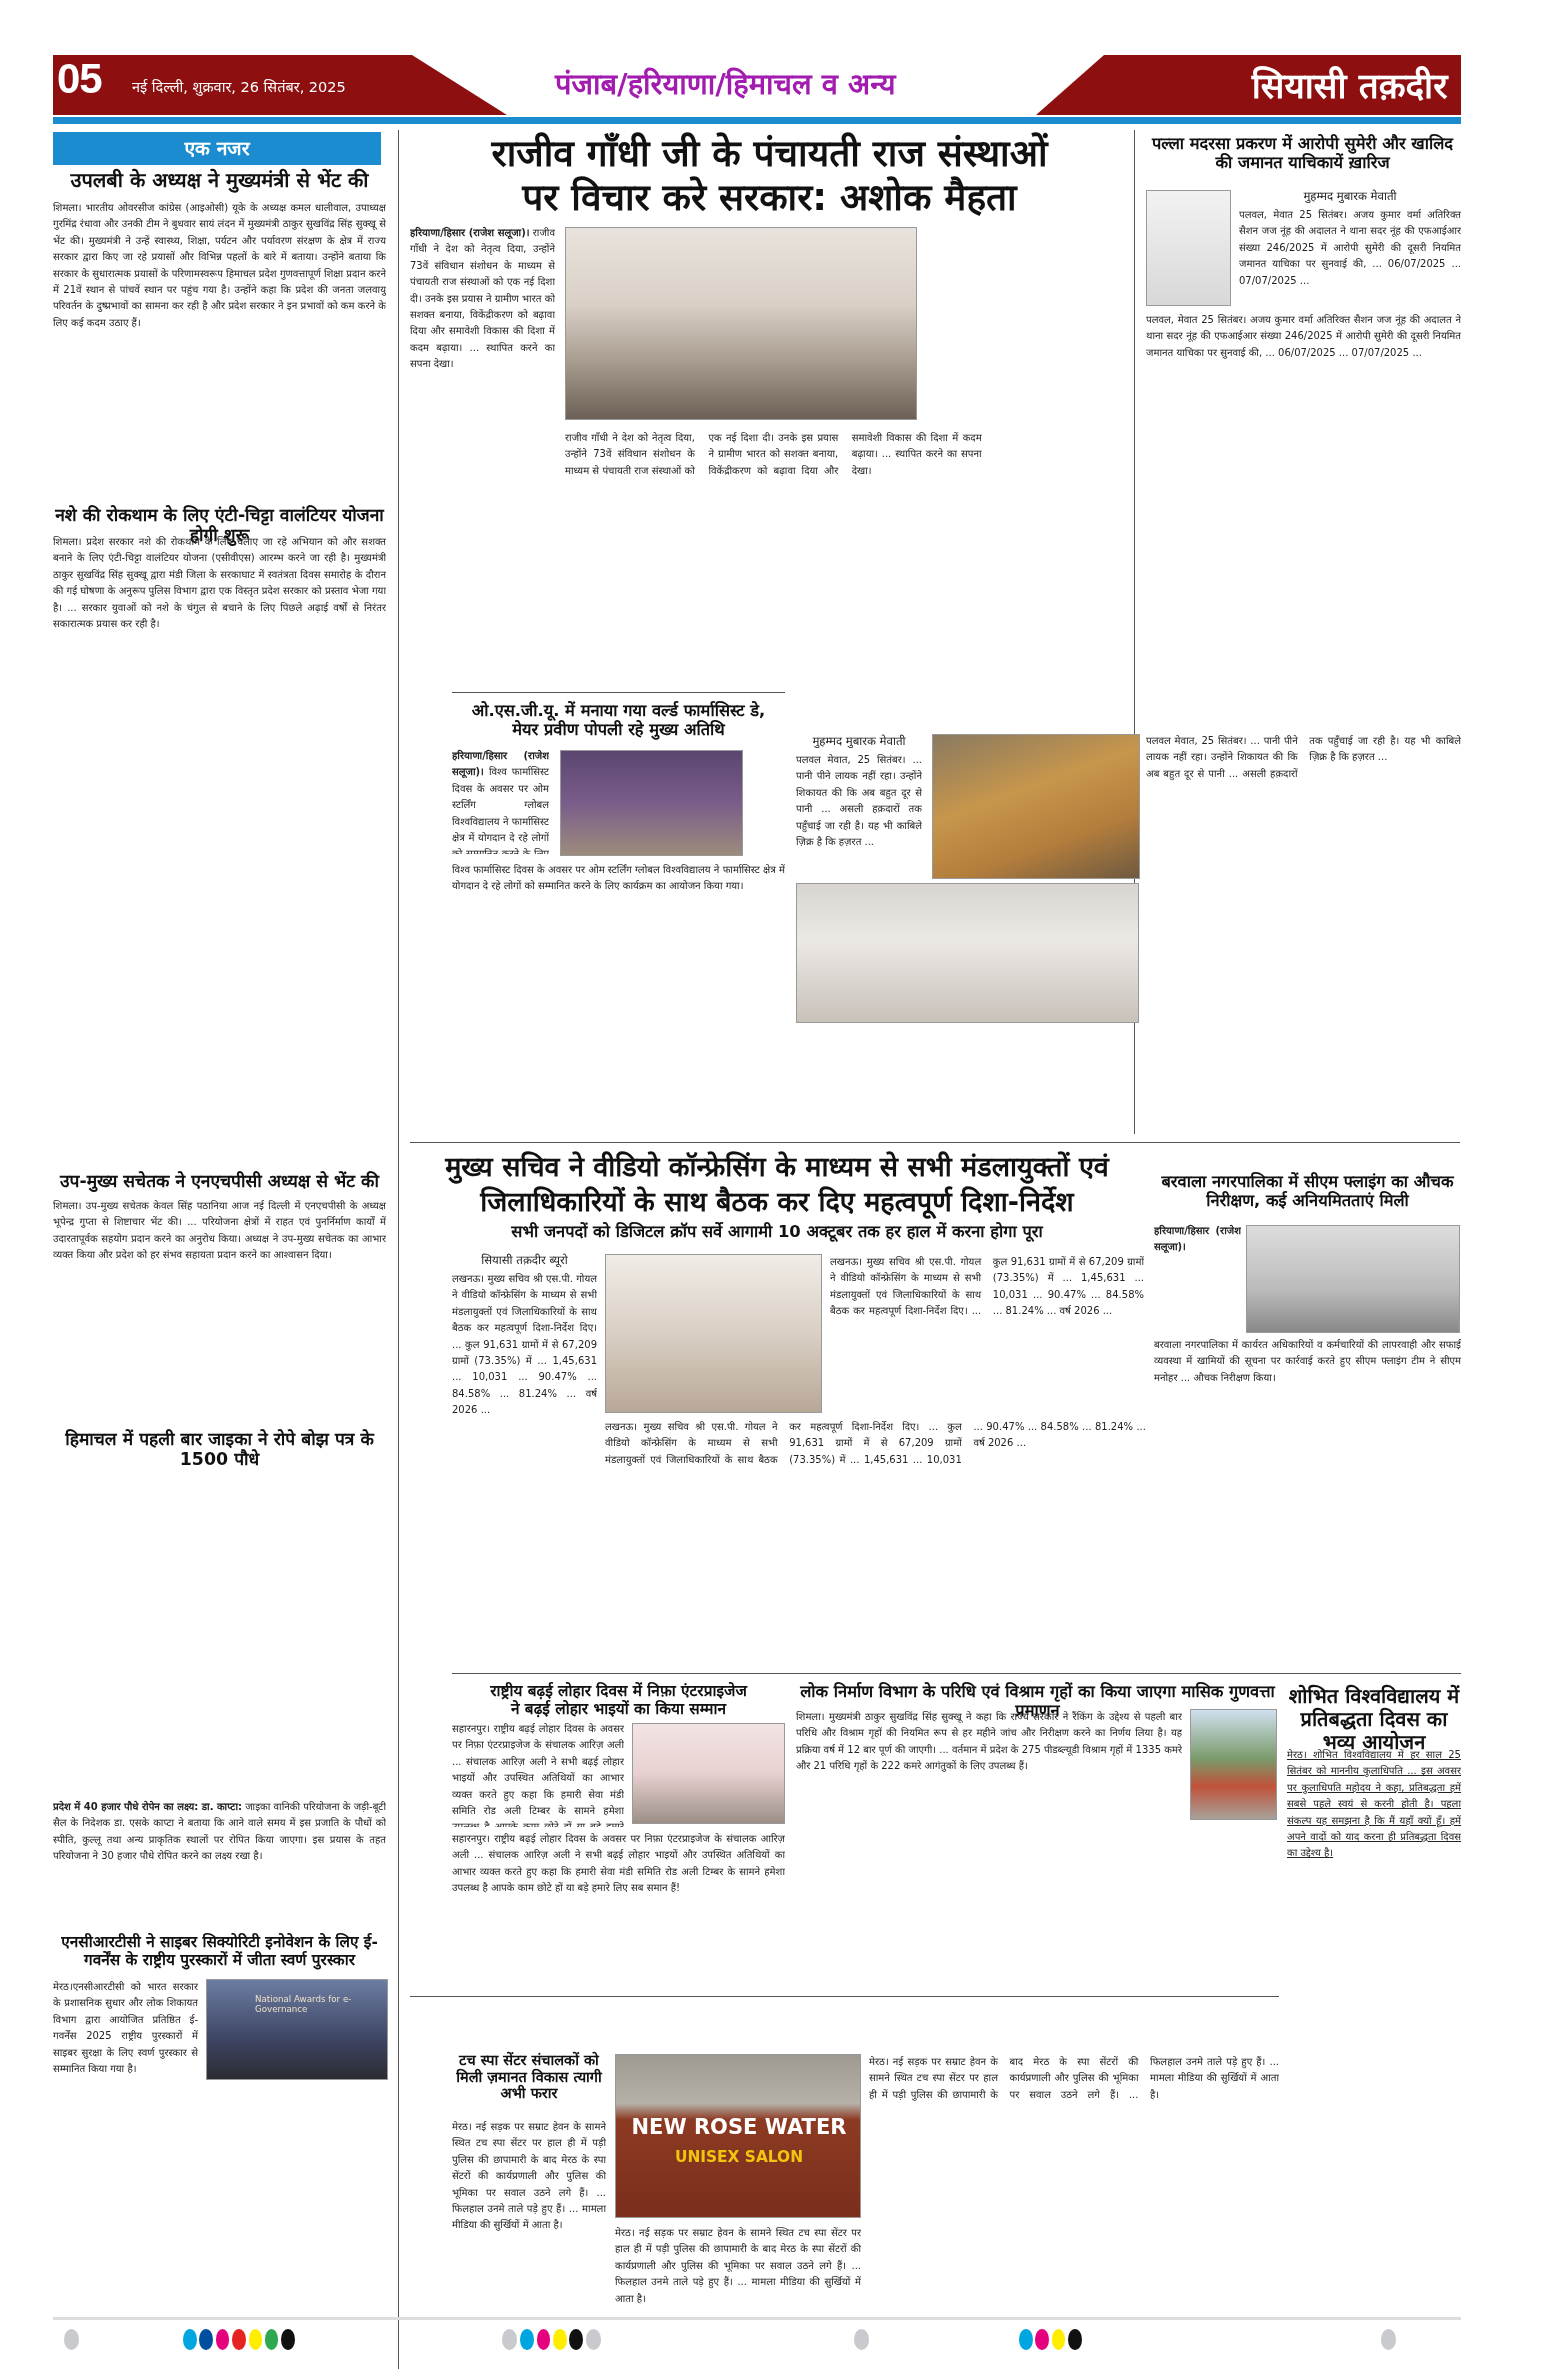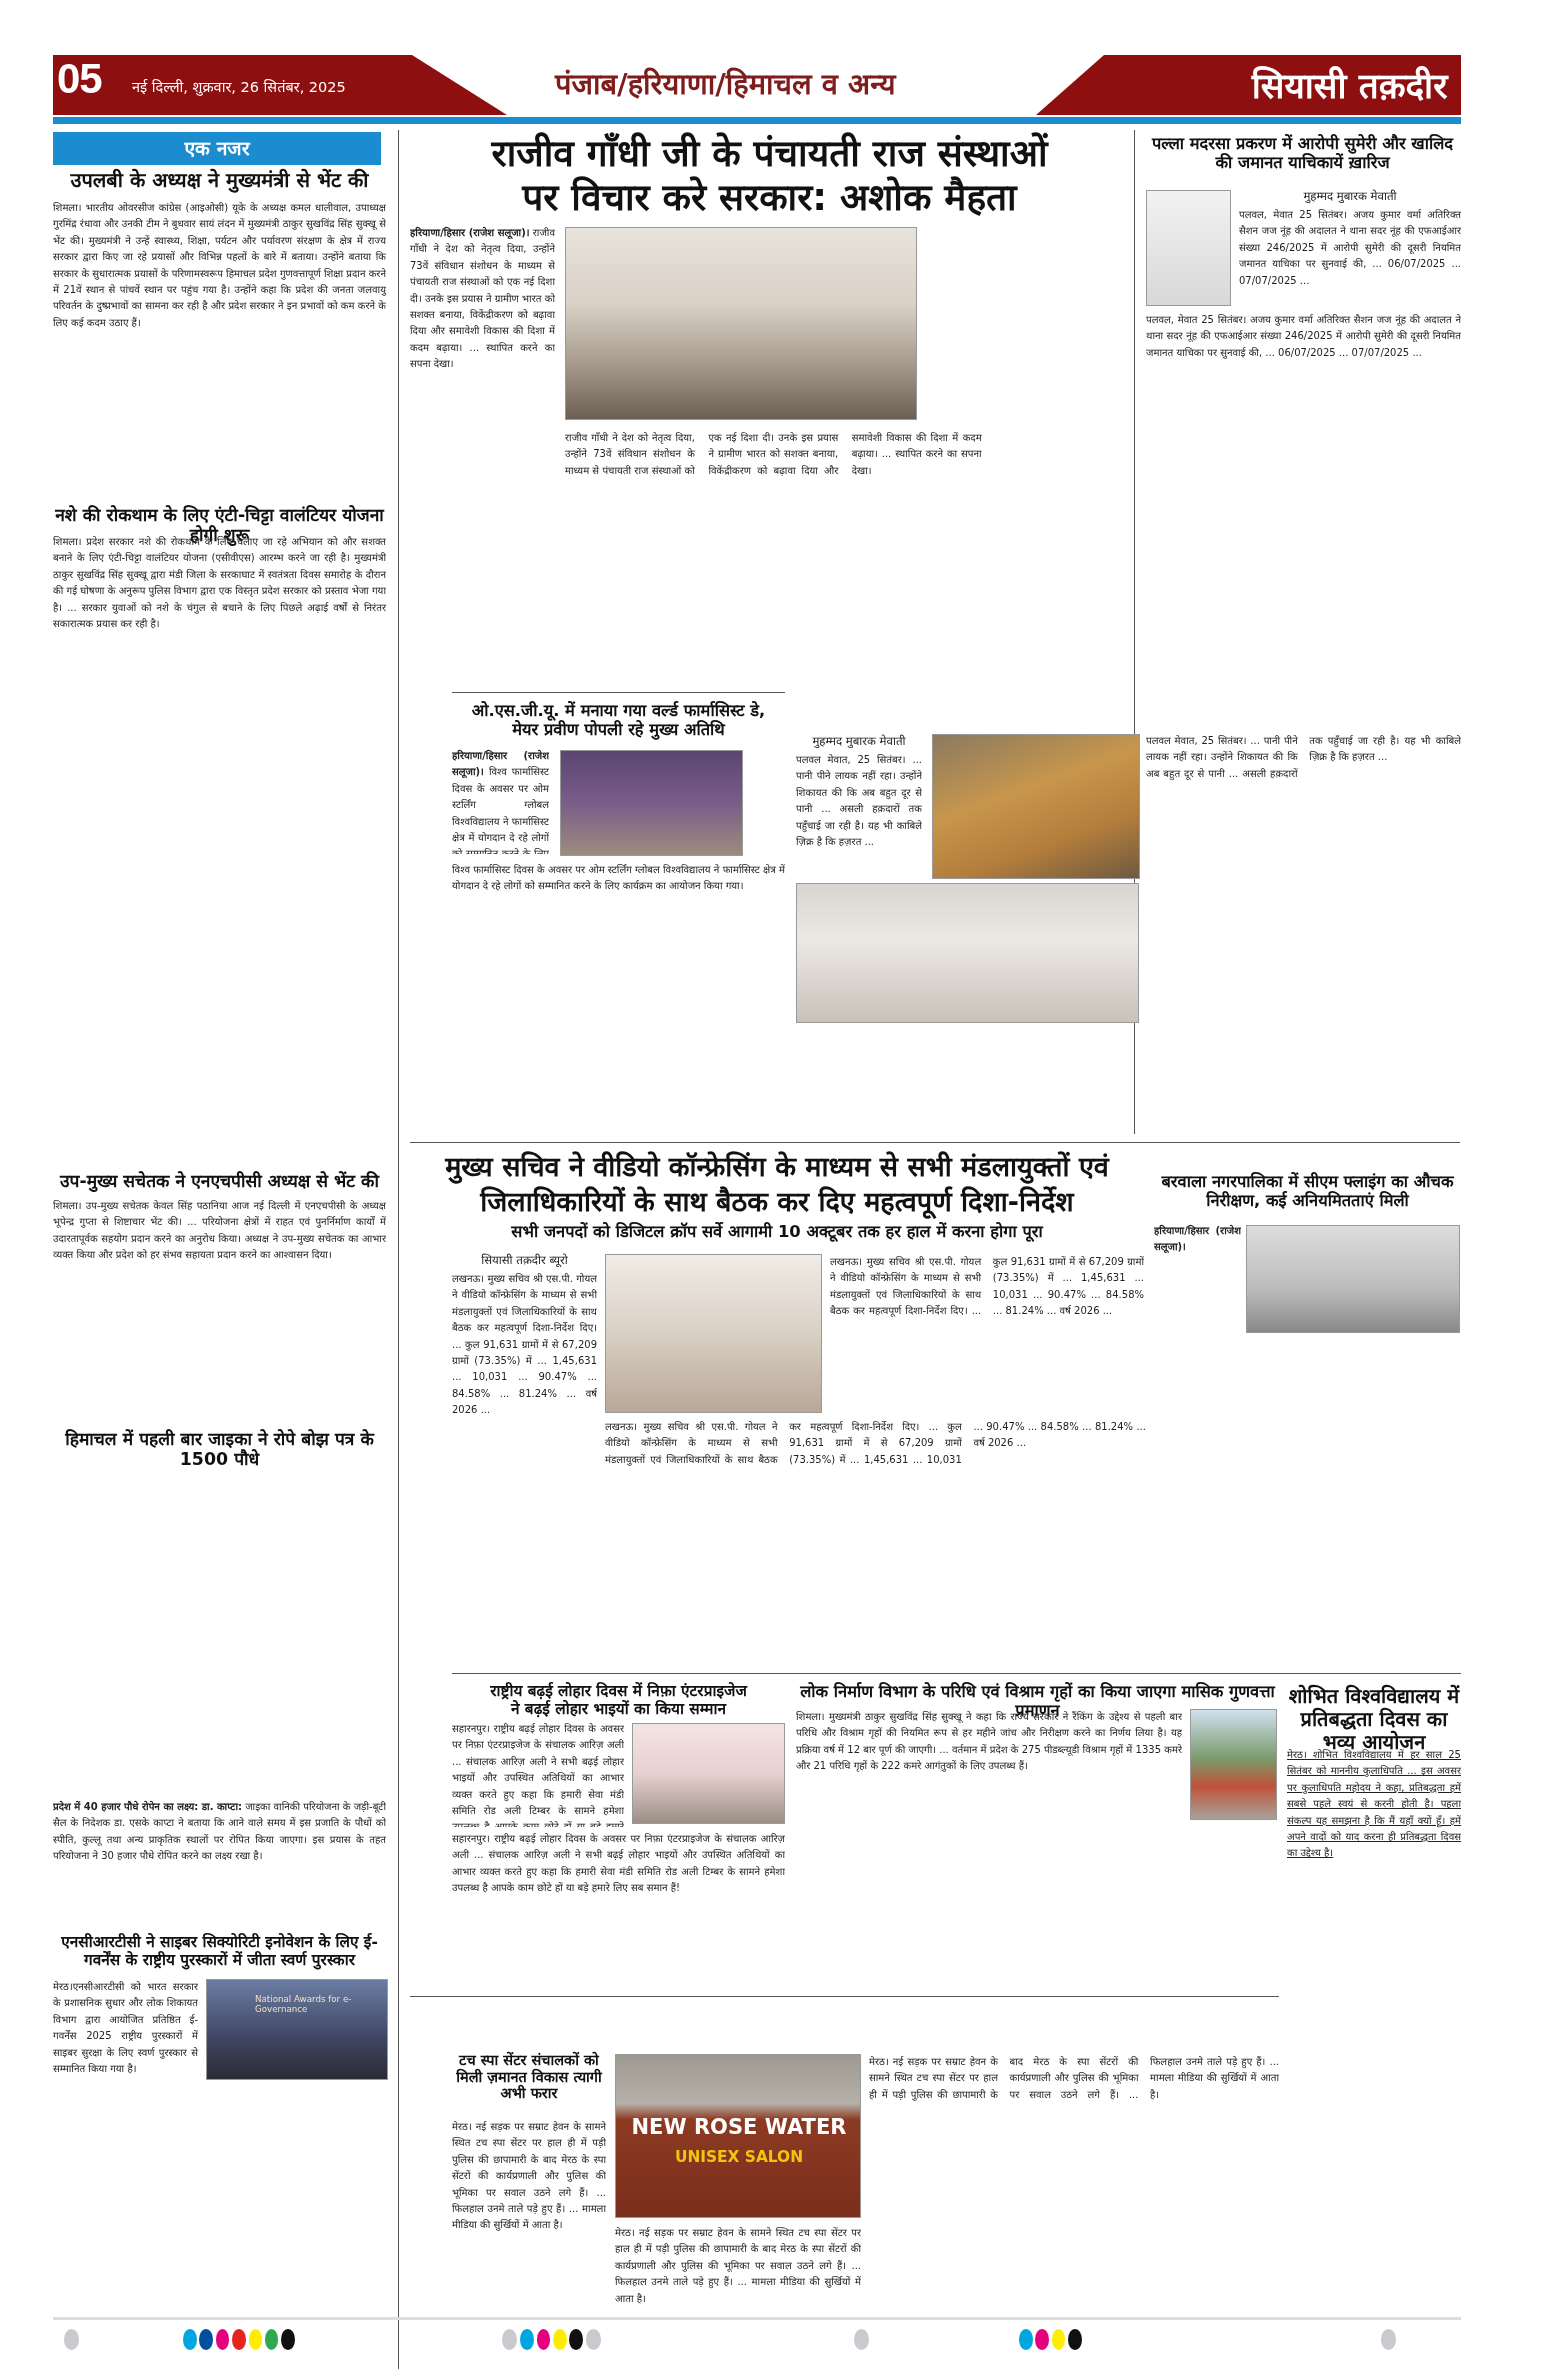--- a/index.html
+++ b/index.html
@@ -4,21 +4,21 @@
 <style>
   * { box-sizing: border-box; margin: 0; padding: 0; }
   body { width: 1545px; height: 2369px; background: #fff; font-family: "DejaVu Sans", sans-serif; color: #111; position: relative; overflow: hidden; }
   .page { position: absolute; left: 53px; top: 53px; width: 1408px; height: 2259px; }
   
   .mast { position: absolute; left: 0; top: 0; width: 1408px; height: 62px; }
   .mast-left { position: absolute; left: 0; top: 1.9px; width: 454px; height: 60px; background: #8e0f0f; clip-path: polygon(0 0, 359px 0, 454px 100%, 0 100%); }
   .mast-right { position: absolute; right: 0; top: 1.9px; width: 425px; height: 60px; background: #8e0f0f; clip-path: polygon(68px 0, 100% 0, 100% 100%, 0 100%); }
   .page-no { position: absolute; left: 3.9px; top: 1.9px; font: bold 42px "Liberation Sans", sans-serif; color: #fff; letter-spacing: -1px; }
   .date { position: absolute; left: 79px; top: 23px; font: 14.5px "DejaVu Sans", sans-serif; color: #fff; }
-  .section { position: absolute; left: 502px; top: 9.7px; font: bold 29px "DejaVu Sans", sans-serif; color: #7f1d1d; }
+  .section { position: absolute; left: 502px; top: 9.7px; font: bold 29px "DejaVu Sans", sans-serif; color: #a21caf; }
   .brand { position: absolute; right: 13.5px; top: 7.7px; font: bold 35px "DejaVu Sans", sans-serif; color: #fff; }
   .mast-rule { position: absolute; left: 0; top: 64px; width: 1408px; height: 6.8px; background: #1a8ccf; }
   .vrule { position: absolute; width: 1px; background: #555; }
   .hrule { position: absolute; height: 1px; background: #555; }
   .headline { position: absolute; font-weight: bold; text-align: center; line-height: 1.15; color: #111; }
   .body-text { position: absolute; font-size: 10px; line-height: 16.4px; color: #222; text-align: justify; overflow: hidden; }
   .byline { position: absolute; font-size: 11.6px; color: #222; text-align: center; }
   .photo { position: absolute; border: 1px solid #999; overflow: hidden; }
   .tag-box { position: absolute; background: #1a8ccf; color: #fff; font-weight: bold; text-align: center; }
   .regmarks { position: absolute; top: 2329px; height: 21px; display: flex; gap: 2.9px; }
@@ -112,20 +112,21 @@
   <div class="body-text" style="left:399px; top:1218px; width:145px; height:396px;">लखनऊ। मुख्य सचिव श्री एस.पी. गोयल ने वीडियो कॉन्फ्रेसिंग के माध्यम से सभी मंडलायुक्तों एवं जिलाधिकारियों के साथ बैठक कर महत्वपूर्ण दिशा-निर्देश दिए। ... कुल 91,631 ग्रामों में से 67,209 ग्रामों (73.35%) में ... 1,45,631 ... 10,031 ... 90.47% ... 84.58% ... 81.24% ... वर्ष 2026 ...</div>
   <div class="photo" style="left:552px; top:1201px; width:217px; height:159px; background:linear-gradient(180deg,#f0ece6,#d9cfc4 50%,#b8a898);"></div>
   <div class="body-text" style="left:552px; top:1366px; width:541px; height:249px; column-count:3; column-gap:11.6px;">लखनऊ। मुख्य सचिव श्री एस.पी. गोयल ने वीडियो कॉन्फ्रेसिंग के माध्यम से सभी मंडलायुक्तों एवं जिलाधिकारियों के साथ बैठक कर महत्वपूर्ण दिशा-निर्देश दिए। ... कुल 91,631 ग्रामों में से 67,209 ग्रामों (73.35%) में ... 1,45,631 ... 10,031 ... 90.47% ... 84.58% ... 81.24% ... वर्ष 2026 ...</div>
   <div class="body-text" style="left:777px; top:1201px; width:314px; height:159px; column-count:2; column-gap:11.6px;">लखनऊ। मुख्य सचिव श्री एस.पी. गोयल ने वीडियो कॉन्फ्रेसिंग के माध्यम से सभी मंडलायुक्तों एवं जिलाधिकारियों के साथ बैठक कर महत्वपूर्ण दिशा-निर्देश दिए। ... कुल 91,631 ग्रामों में से 67,209 ग्रामों (73.35%) में ... 1,45,631 ... 10,031 ... 90.47% ... 84.58% ... 81.24% ... वर्ष 2026 ...</div>
 
   <div class="headline" style="left:1101px; top:1120px; width:307px; font-size:16.4px;">बरवाला नगरपालिका में सीएम फ्लाइंग का औचक निरीक्षण, कई अनियमितताएं मिली</div>
   <div class="body-text" style="left:1101px; top:1170px; width:87px; height:77px;">
     <b>हरियाणा/हिसार (राजेश सलूजा)।</b>
   </div>
   <div class="photo" style="left:1193px; top:1172px; width:214px; height:108px; background:linear-gradient(180deg,#ddd,#bbb 60%,#888);"></div>
+  <div class="body-text" style="left:1101px; top:1284px; width:307px; height:333px;">बरवाला नगरपालिका में कार्यरत अधिकारियों व कर्मचारियों की लापरवाही और सफाई व्यवस्था में खामियों की सूचना पर कार्रवाई करते हुए सीएम फ्लाइंग टीम ने सीएम मनोहर ... औचक निरीक्षण किया।</div>
 
   <div class="hrule" style="left:399px; top:1620px; width:1009px;"></div>
   <div class="headline" style="left:399px; top:1630px; width:333px; font-size:15.4px;">
     <div>राष्ट्रीय बढ़ई लोहार दिवस में निफ़ा एंटरप्राइजेज</div>
     <div>ने बढ़ई लोहार भाइयों का किया सम्मान</div>
   </div>
   <div class="body-text" style="left:399px; top:1668px; width:172px; height:106px;">सहारनपुर। राष्ट्रीय बढ़ई लोहार दिवस के अवसर पर निफ़ा एंटरप्राइजेज के संचालक आरिज़ अली ... संचालक आरिज़ अली ने सभी बढ़ई लोहार भाइयों और उपस्थित अतिथियों का आभार व्यक्त करते हुए कहा कि हमारी सेवा मंडी समिति रोड अली टिम्बर के सामने हमेशा उपलब्ध है आपके काम छोटे हों या बड़े हमारे लिए सब समान हैं!</div>
   <div class="photo" style="left:579px; top:1670px; width:153px; height:101px; background:linear-gradient(180deg,#f3e4e4,#e8d0d0 50%,#9b8f86);"></div>
   <div class="body-text" style="left:399px; top:1778px; width:333px; height:159px;">सहारनपुर। राष्ट्रीय बढ़ई लोहार दिवस के अवसर पर निफ़ा एंटरप्राइजेज के संचालक आरिज़ अली ... संचालक आरिज़ अली ने सभी बढ़ई लोहार भाइयों और उपस्थित अतिथियों का आभार व्यक्त करते हुए कहा कि हमारी सेवा मंडी समिति रोड अली टिम्बर के सामने हमेशा उपलब्ध है आपके काम छोटे हों या बड़े हमारे लिए सब समान हैं!</div>
 

